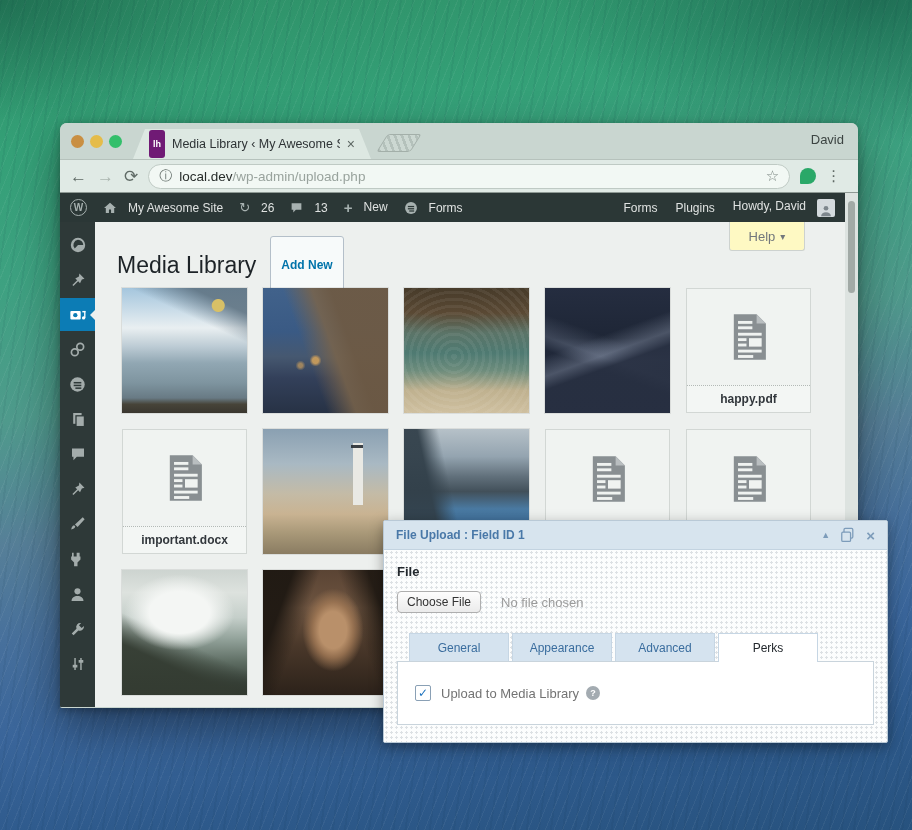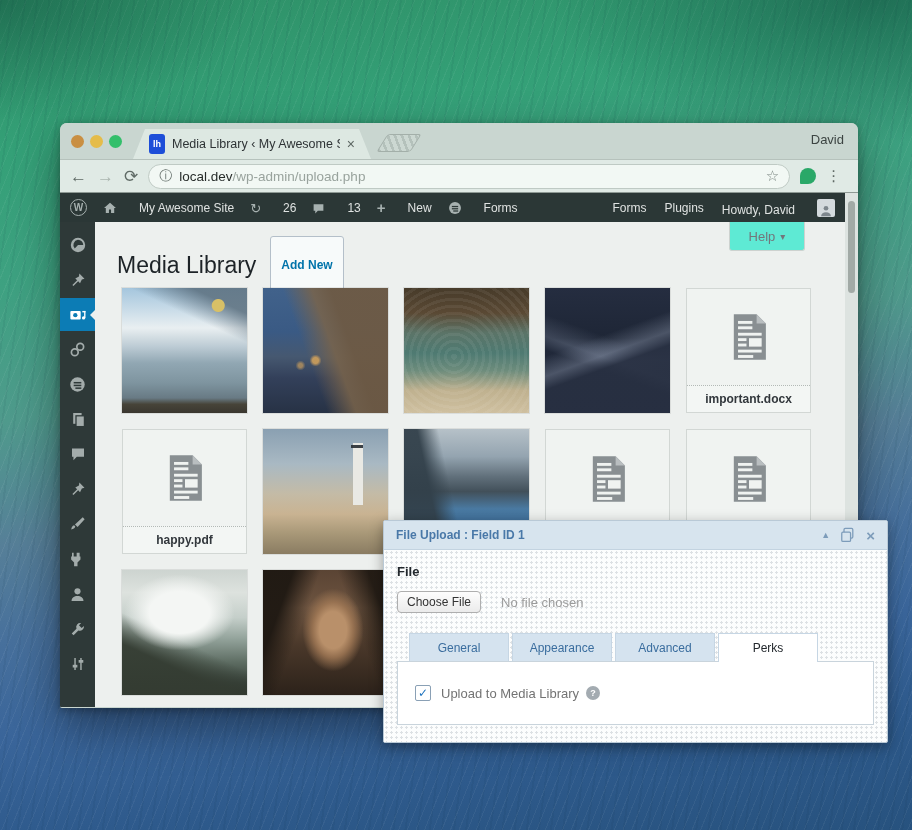--- a/index.html
+++ b/index.html
@@ -27,21 +27,21 @@
   .traffic-lights{ position:absolute; left:11px; top:12px; display:flex; gap:6px; }
   .tl{ width:13px; height:13px; border-radius:50%; }
   .tl.close{ background:#c98f42; }
   .tl.min{ background:#e5bc4a; }
   .tl.max{ background:#33bf6b; }
   .tab{
     position:absolute; left:73px; top:6px; width:238px; height:30px;
     background:#dde8e2; clip-path:polygon(12px 0, calc(100% - 12px) 0, 100% 100%, 0 100%);
     display:flex; align-items:center; padding:0 16px; gap:7px;
   }
-  .favicon{ width:16px; height:20px; background:#1d4ed8; color:#fff; border-radius:3px;
+  .favicon{ width:16px; height:28px; background:#701a75; color:#fff; border-radius:3px;
     font-size:9px; font-weight:bold; display:flex; align-items:center; justify-content:center; flex:0 0 16px;}
   .tab-title{ font-size:12.5px; color:#2e3335; white-space:nowrap; overflow:hidden; flex:1; }
   .tab-close{ font-size:14px; color:#5c6662; line-height:1; flex:0 0 auto; cursor:default; }
   .new-tab{
     position:absolute; left:322px; top:11px; width:34px; height:18px; transform:skewX(-32deg);
     background:repeating-linear-gradient(45deg,#b4c1bb 0 2px,#ccd8d2 2px 5px);
     border:1px solid #a3afa9; border-radius:3px;
   }
   .profile-name{ position:absolute; right:14px; top:9px; font-size:13px; color:#3c4442; }
 
@@ -62,42 +62,42 @@
   .ext-icon{ width:16px; height:16px; border-radius:50% 50% 50% 6%; background:#2aa868; }
   .menu-dots{ font-size:15px; color:#5f6a65; letter-spacing:0; }
 
   .viewport{ position:relative; height:514px; background:#edf0ee; }
 
   
   .admin-bar{
     position:absolute; left:0; right:13px; top:0; height:29px; background:#2b3736;
     display:flex; align-items:center; padding:0 10px; color:#dfe2e1; font-size:12px; gap:16px;
   }
-  .ab-item{ display:flex; align-items:flex-end; gap:22px; white-space:nowrap; }
+  .ab-item{ display:flex; align-items:flex-start; gap:11px; white-space:nowrap; }
   .ab-icon{ color:#a7b1b0; display:inline-flex; }
   .wp-logo{ width:17px; height:17px; border:1.6px solid #a7b1b0; border-radius:50%;
     color:#a7b1b0; font-size:10px; font-weight:bold; display:flex; align-items:center; justify-content:center; }
   .ab-right{ margin-left:auto; display:flex; gap:18px; align-items:center; }
   .ab-glyph{ font-size:13px; color:#a7b1b0; line-height:1; }
   .avatar{ width:18px; height:18px; background:#d4dadd; border-radius:2px; display:flex; align-items:flex-end; justify-content:center; overflow:hidden; }
 
   
   .wp-sidebar{
     position:absolute; left:0; top:29px; bottom:0; width:35px; background:#2e3938;
     display:flex; flex-direction:column; align-items:center; padding-top:13px; gap:15px;
   }
   .sb-item{ width:35px; height:20px; display:flex; align-items:center; justify-content:center; color:#a3acab; position:relative; flex:0 0 auto;}
   .sb-item.active{ background:#0c7cb5; color:#fff; height:33px; margin:-7px 0; }
   .sb-item.active::after{ content:""; position:absolute; right:0; top:50%; transform:translateY(-50%);
     border:5px solid transparent; border-right-color:#edf0ee; }
 
   
   .content{ position:absolute; left:35px; top:29px; right:13px; bottom:0; background:#edf0ee; overflow:hidden; }
   .help-tab{
-    position:absolute; top:0; right:40px; width:76px; height:29px; background:#5eead4;
+    position:absolute; top:0; right:40px; width:76px; height:29px; background:#fef9c3;
     border:1px solid #cdd2cf; border-top:none; border-radius:0 0 3px 3px;
     display:flex; align-items:center; justify-content:center; gap:5px; font-size:13px; color:#72777c;
   }
   .heading-row{ display:flex; align-items:center; gap:14px; padding:24px 0 0 22px; height:62px; }
   .page-title{ font-size:23px; font-weight:400; color:#1d2327; }
   .add-new-btn{
     font-size:12px; font-weight:bold; color:#0073aa; background:#f7fafa;
     border:1px solid #b4bfc9; border-radius:3px; padding:21px 10px; cursor:default;
   }
   .media-grid{ display:grid; grid-template-columns:repeat(5,125px); gap:16px; margin:4px 0 0 27px; }
@@ -390,39 +390,39 @@
                   <rect x="19" y="13" width="17" height="3.4" fill="#f0f3f1"></rect>
                   <rect x="19" y="19.4" width="17" height="3.4" fill="#f0f3f1"></rect>
                   <rect x="19" y="27" width="28" height="3.4" fill="#f0f3f1"></rect>
                   <rect x="19" y="33.4" width="10" height="3.4" fill="#f0f3f1"></rect>
                   <rect x="32" y="33.4" width="15" height="10" fill="#f0f3f1"></rect>
                   <rect x="19" y="39.8" width="10" height="3.4" fill="#f0f3f1"></rect>
                   <rect x="19" y="47" width="28" height="3.4" fill="#f0f3f1"></rect>
                   <rect x="19" y="53.4" width="18" height="3.4" fill="#f0f3f1"></rect>
                 </svg>
             </span>
-            <span class="doc-label">important.docx</span>
+            <span class="doc-label">happy.pdf</span>
           </div>
 
           <div class="gitem doc-card">
             <span class="doc-icon-wrap">
               <svg width="54" height="54" viewBox="0 0 64 64">
                   <path d="M14 5h27l11 11v43H14z" fill="#898f92"></path>
                   <path d="M41 5l11 11H41z" fill="#b9bec0"></path>
                   <rect x="19" y="13" width="17" height="3.4" fill="#f0f3f1"></rect>
                   <rect x="19" y="19.4" width="17" height="3.4" fill="#f0f3f1"></rect>
                   <rect x="19" y="27" width="28" height="3.4" fill="#f0f3f1"></rect>
                   <rect x="19" y="33.4" width="10" height="3.4" fill="#f0f3f1"></rect>
                   <rect x="32" y="33.4" width="15" height="10" fill="#f0f3f1"></rect>
                   <rect x="19" y="39.8" width="10" height="3.4" fill="#f0f3f1"></rect>
                   <rect x="19" y="47" width="28" height="3.4" fill="#f0f3f1"></rect>
                   <rect x="19" y="53.4" width="18" height="3.4" fill="#f0f3f1"></rect>
                 </svg>
             </span>
-            <span class="doc-label">happy.pdf</span>
+            <span class="doc-label">important.docx</span>
           </div>
 
           <div class="gitem ph-lighthouse"></div>
           <div class="gitem ph-glacier"></div>
 
           <div class="gitem doc-card">
             <span class="doc-icon-wrap">
               <svg width="54" height="54" viewBox="0 0 64 64">
                   <path d="M14 5h27l11 11v43H14z" fill="#898f92"></path>
                   <path d="M41 5l11 11H41z" fill="#b9bec0"></path>

